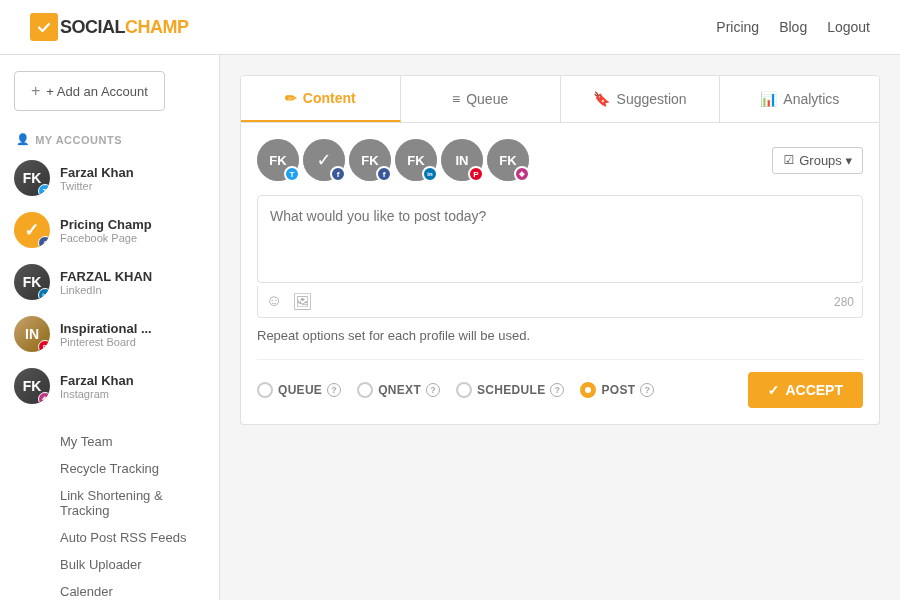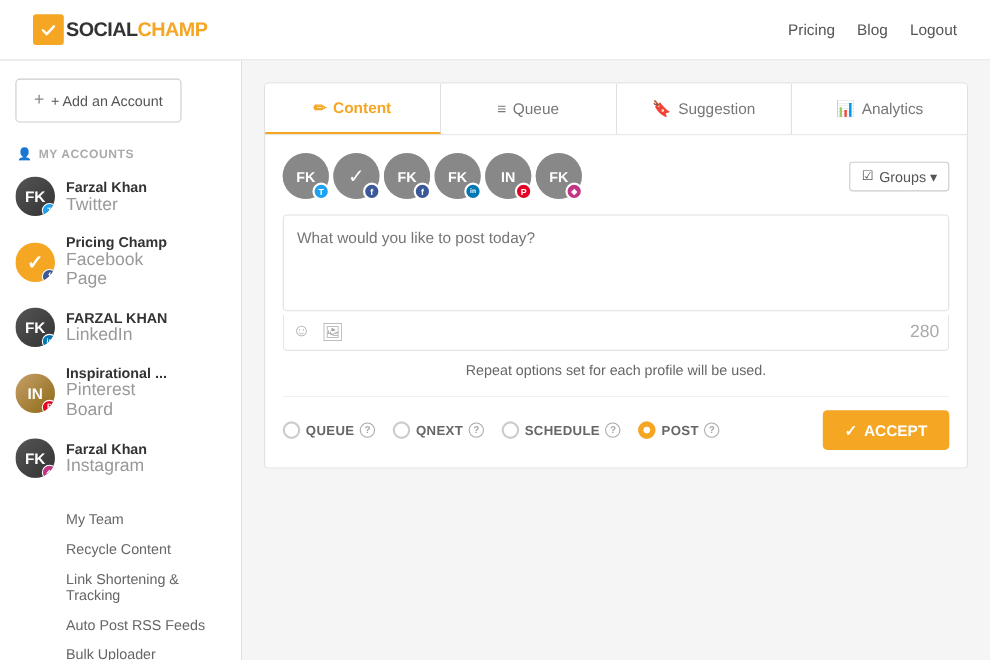--- a/index.html
+++ b/index.html
@@ -128,21 +128,21 @@
       font-weight: bold;
     }
     .badge-twitter { background: #1da1f2; }
     .badge-facebook { background: #3b5998; }
     .badge-linkedin { background: #0077b5; }
     .badge-pinterest { background: #e60023; }
     .badge-instagram { background: #c13584; }
 
     .account-info { flex: 1; }
     .account-name { font-size: 13px; font-weight: 600; color: #333; }
-    .account-type { font-size: 16px; color: #999; }
+    .account-type { font-size: 11px; color: #999; }
     .account-actions {
       display: flex;
       gap: 6px;
       align-items: center;
       opacity: 0;
       transition: opacity 0.2s;
     }
     .account-actions span {
       width: 18px;
       height: 18px;
@@ -292,27 +292,26 @@
       display: flex;
       align-items: center;
       justify-content: space-between;
       padding: 6px 8px;
       border: 1px solid #e0e0e0;
       border-top: none;
       border-radius: 0 0 4px 4px;
     }
     .textarea-icons { display: flex; gap: 10px; }
     .textarea-icons span { cursor: pointer; color: #aaa; font-size: 16px; }
-    .char-count { font-size: 16px; color: #aaa; }
+    .char-count { font-size: 12px; color: #aaa; }
 
     .repeat-note {
       font-size: 13px;
       color: #666;
       margin: 10px 0 16px;
-      text-align: center;
     }
 
     
     .post-options {
       display: flex;
       align-items: center;
       gap: 16px;
       padding: 12px 0 0;
       border-top: 1px solid #f0f0f0;
     }
@@ -490,21 +489,21 @@
         <div class="account-type">Instagram</div>
       </div>
       <div class="account-actions">
         <span>○</span>
         <span class="delete-btn">×</span>
       </div>
     </div>
 
     <div class="sidebar-links">
       <a href="#">My Team</a>
-      <a href="#">Recycle Content</a>
+      <a href="#">Recycle Tracking</a>
       <a href="#">Link Shortening &amp; Tracking</a>
       <a href="#">Auto Post RSS Feeds</a>
       <a href="#">Bulk Uploader</a>
       <a href="#">Calender</a>
       <a href="#">Pricing</a>
     </div>
   </aside>
 
   <main class="content-area">
 

